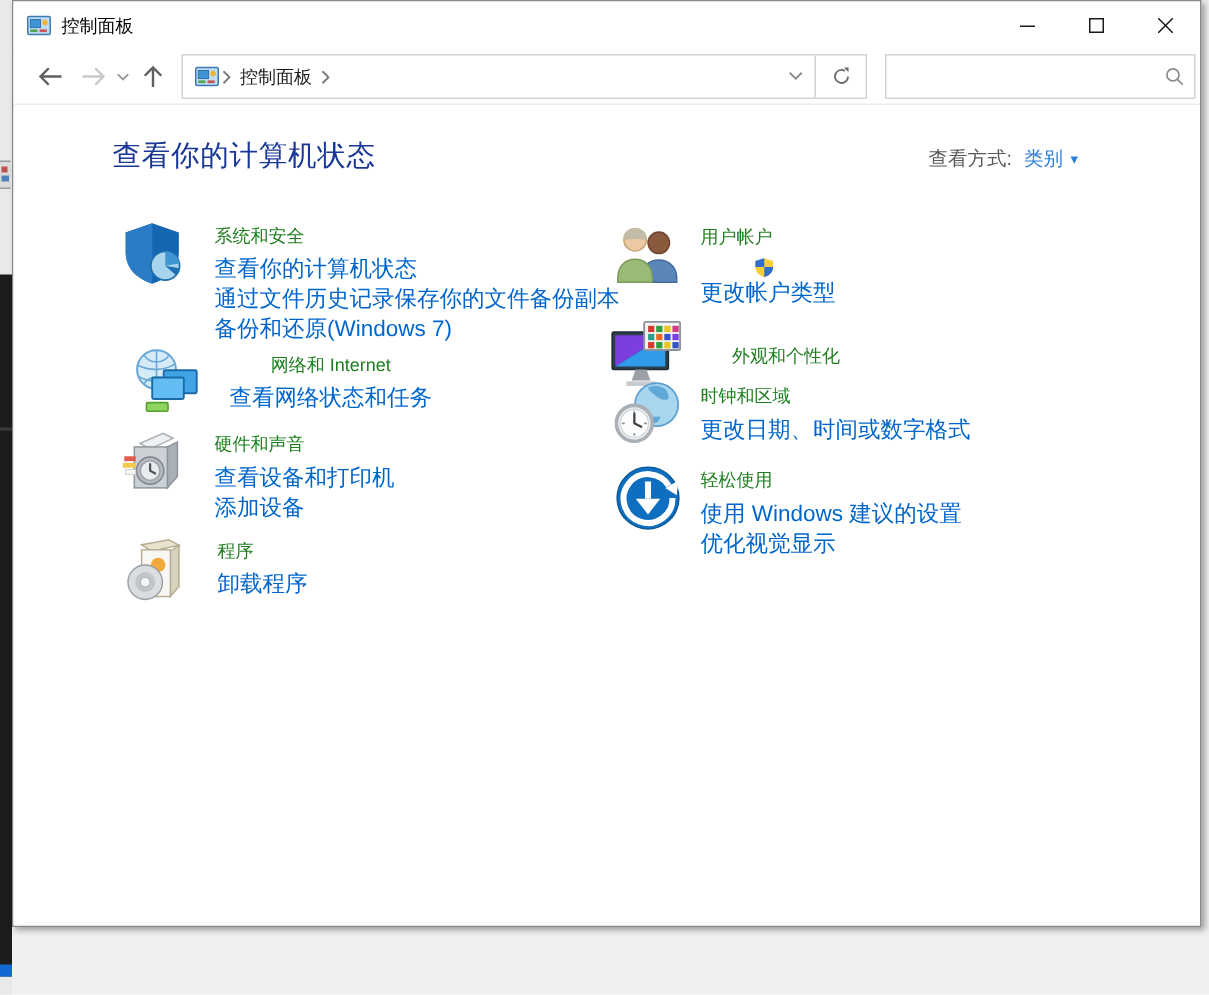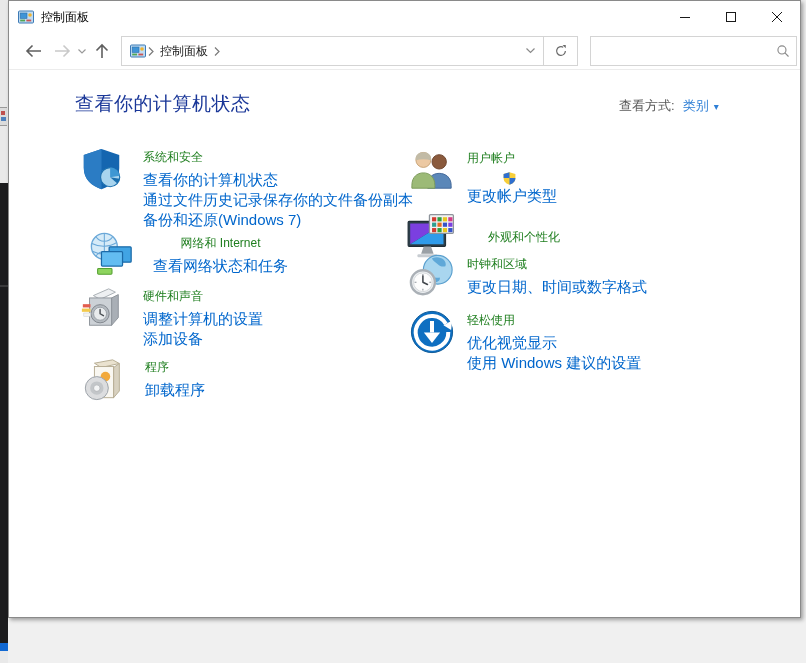--- a/index.html
+++ b/index.html
@@ -243,21 +243,21 @@
           <circle cx="22" cy="30" r="6.8" fill="#e8ebed" stroke="#9aa0a6"></circle>
           <path d="M22 30v-4.5M22 30l3.5 2" stroke="#4a4f54" stroke-width="1.5" stroke-linecap="round"></path>
           <rect x="4" y="20" width="8" height="3.4" fill="#e25d4e"></rect>
           <rect x="3" y="24.6" width="9" height="3.4" fill="#f2c94c"></rect>
           <rect x="5" y="29.2" width="7" height="3.4" fill="#f5f5f3" stroke="#c9cdd1" stroke-width="0.6"></rect>
         </svg>
       </span>
       <div class="cat-texts">
         <a class="cat-title">硬件和声音</a>
         <div class="cat-links">
-          <a class="cat-link">调整计算机的设置</a>
+          <a class="cat-link">查看设备和打印机</a>
           <a class="cat-link">添加设备</a>
         </div>
       </div>
     </div>
 
     <div class="cat" style="left:72px; top:285px;">
       <span class="cat-icon">
         <svg viewBox="0 0 48 48" width="46" height="46">
           <path d="M14 7.5L33 4l7 3.8-19 4.2Z" fill="#eae2cf" stroke="#b6ac92"></path>
           <path d="M40 7.8v28.7l-6 7V12Z" fill="#d8d1bf" stroke="#b6ac92"></path>
@@ -359,20 +359,20 @@
           <circle cx="24" cy="24" r="21.5" fill="#0e6fc1" stroke="#0a5896"></circle>
           <path d="M38.5 15.5A17 17 0 1 0 41 24" fill="none" stroke="#fff" stroke-width="4.2"></path>
           <polygon points="44,22 36,17 45,12" fill="#fff"></polygon>
           <path d="M24 12.5v12" stroke="#fff" stroke-width="4.2"></path>
           <polygon points="15.5,24.5 32.5,24.5 24,35.5" fill="#fff"></polygon>
         </svg>
       </span>
       <div class="cat-texts">
         <a class="cat-title">轻松使用</a>
         <div class="cat-links">
+          <a class="cat-link">使用 Windows 建议的设置</a>
           <a class="cat-link">优化视觉显示</a>
-          <a class="cat-link">使用 Windows 建议的设置</a>
         </div>
       </div>
     </div>
 
   </div>
 </div>
 
 </body></html>

